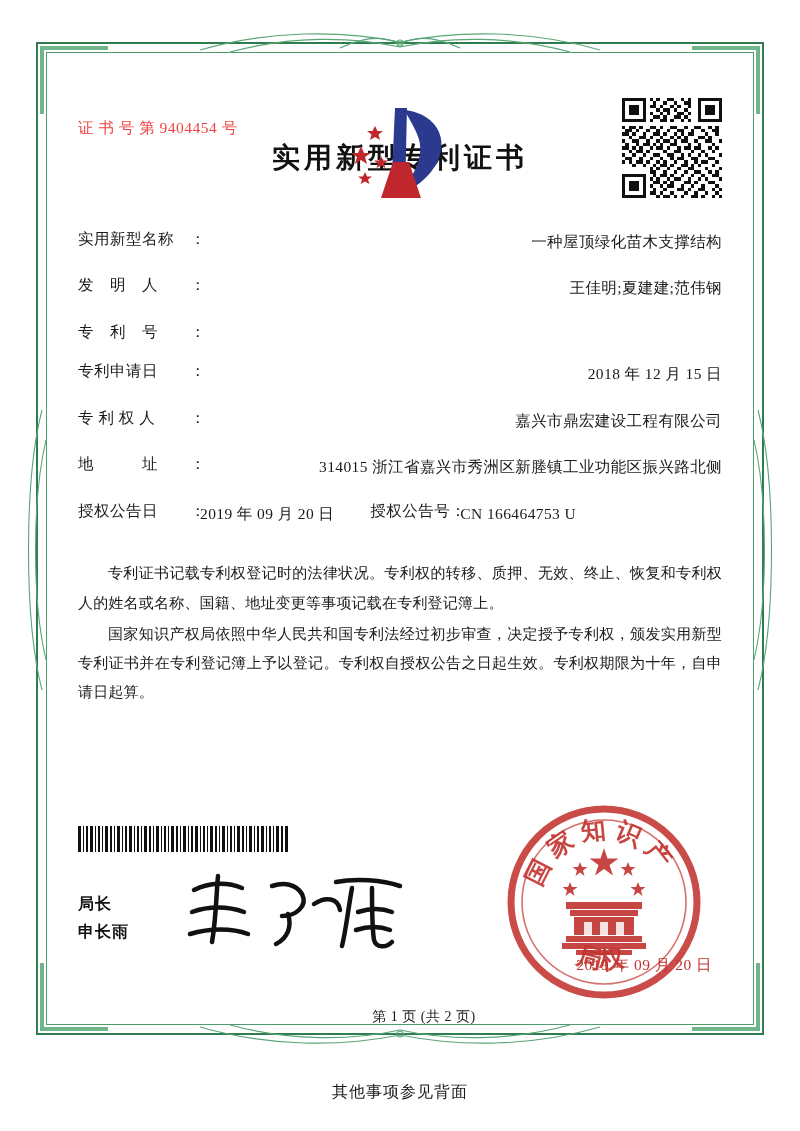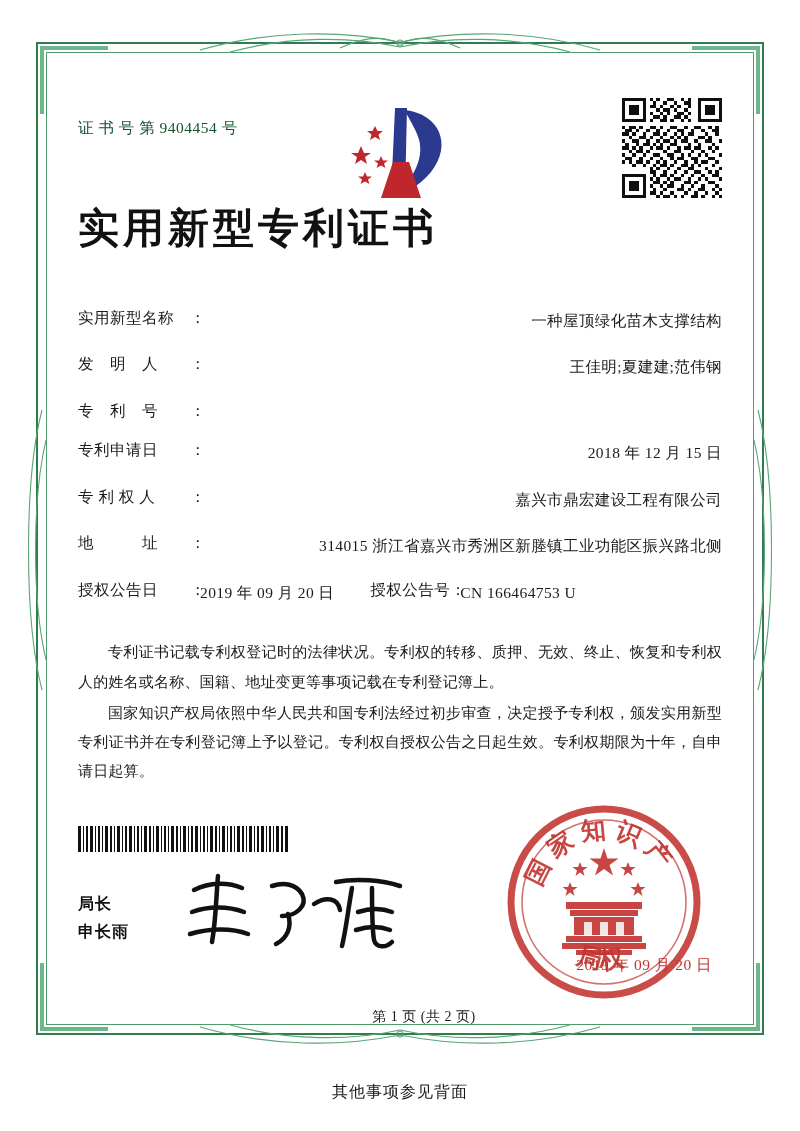--- a/index.html
+++ b/index.html
@@ -72,21 +72,21 @@
   .content {
     position: absolute;
     left: 78px;
     right: 78px;
     top: 100px;
   }
 
   .cert-no {
     font-size: 15.5px;
     letter-spacing: 0.5px;
-    color: #14532d;
+    color: #ef4444;
     margin-top: 18px;
   }
 
   .logo {
     position: absolute;
     left: 50%;
     transform: translateX(-50%);
     top: 0px;
     width: 130px;
     height: 110px;
@@ -95,24 +95,24 @@
   .qr {
     position: absolute;
     right: 0;
     top: -2px;
     width: 100px;
     height: 100px;
   }
   .qr svg { display:block; }
 
   .title {
-    font-size: 41px;
+    text-align: center;
+    font-size: 28px;
     font-weight: bold;
     letter-spacing: 4px;
-    margin-top: 62px;
     color: #111;
     font-family: "DejaVu Serif", "Liberation Serif", serif;
   }
 
   .fields {
     margin-top: 54px;
     font-size: 15.5px;
     line-height: 1;
   }
   .field-row {

